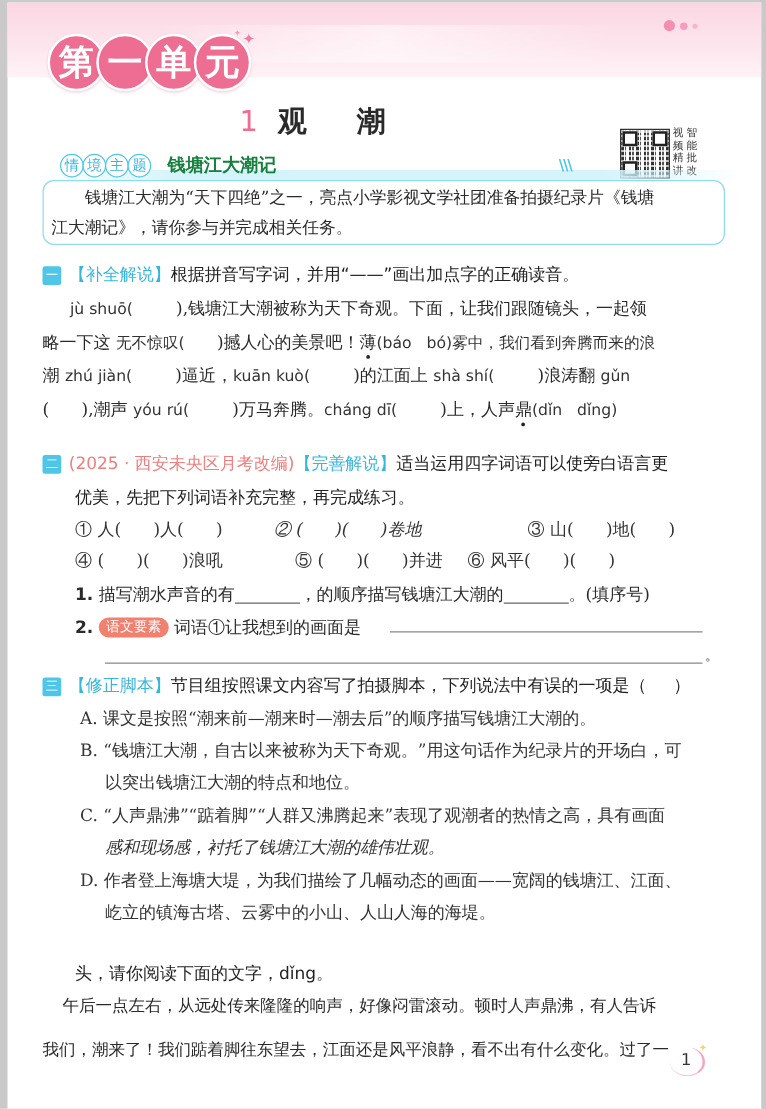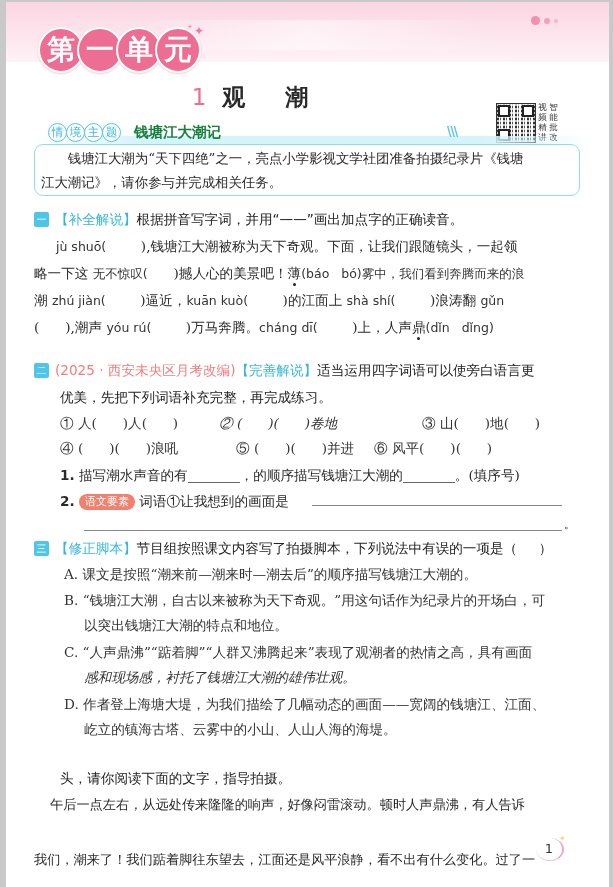--- a/index.html
+++ b/index.html
@@ -199,19 +199,19 @@
     <span>C.</span>
     <span>“人声鼎沸”“踮着脚”“人群又沸腾起来”表现了观潮者的热情之高，具有画面</span>
   </div>
   <div class="line opt" style="left:78px;top:667px;font-style:italic;">感和现场感，衬托了钱塘江大潮的雄伟壮观。</div>
   <div class="line opt" style="left:58px;top:694px;">
     <span>D.</span>
     <span>作者登上海塘大堤，为我们描绘了几幅动态的画面——宽阔的钱塘江、江面、</span>
   </div>
   <div class="line opt" style="left:78px;top:719px;">屹立的镇海古塔、云雾中的小山、人山人海的海堤。</div>
 
-  <div class="line q-head" style="left:54px;top:768px;">头，请你阅读下面的文字，指导拍摄。</div>
+  <div class="line q-head" style="left:54px;top:768px;">头，请你阅读下面的文字，dǐng。</div>
   <div class="line" style="left:44px;top:794px;font-size:13.2px;">午后一点左右，从远处传来隆隆的响声，好像闷雷滚动。顿时人声鼎沸，有人告诉</div>
-  <div class="line" style="left:28px;top:849px;font-size:13.2px;">我们，潮来了！我们踮着脚往东望去，江面还是风平浪静，看不出有什么变化。过了一</div>
+  <div class="line" style="left:28px;top:829px;font-size:13.2px;">我们，潮来了！我们踮着脚往东望去，江面还是风平浪静，看不出有什么变化。过了一</div>
 
   <div class="page-num">1</div>
   <div class="page-num-star">✦</div>
 </div>
 
 </body></html>

